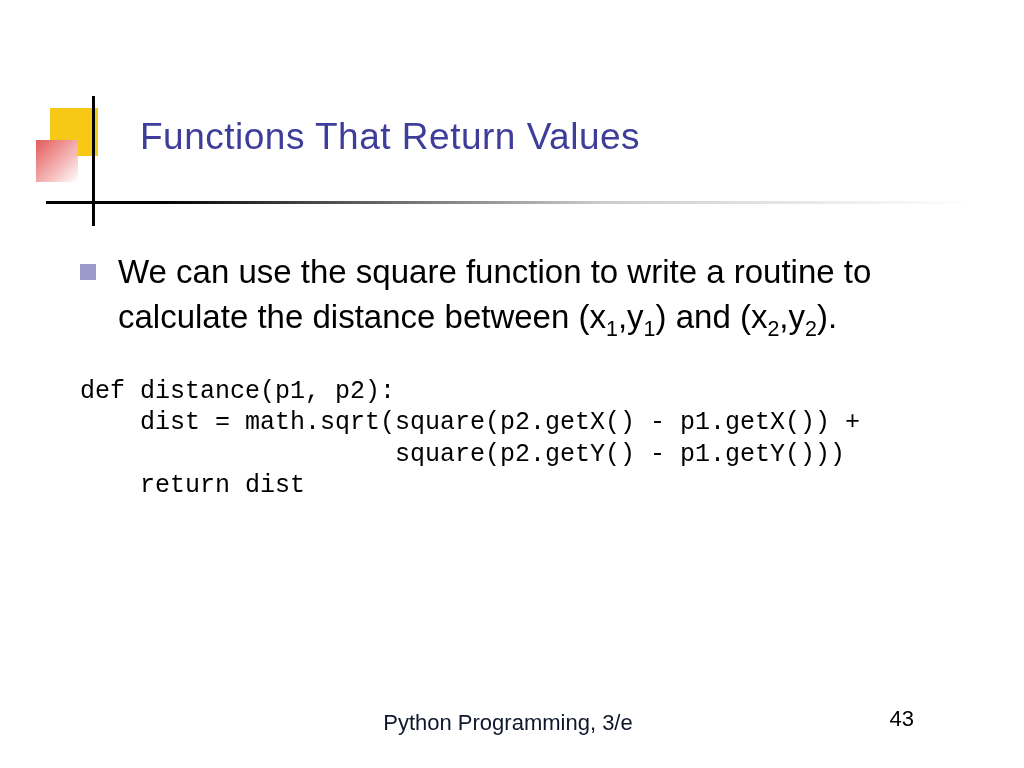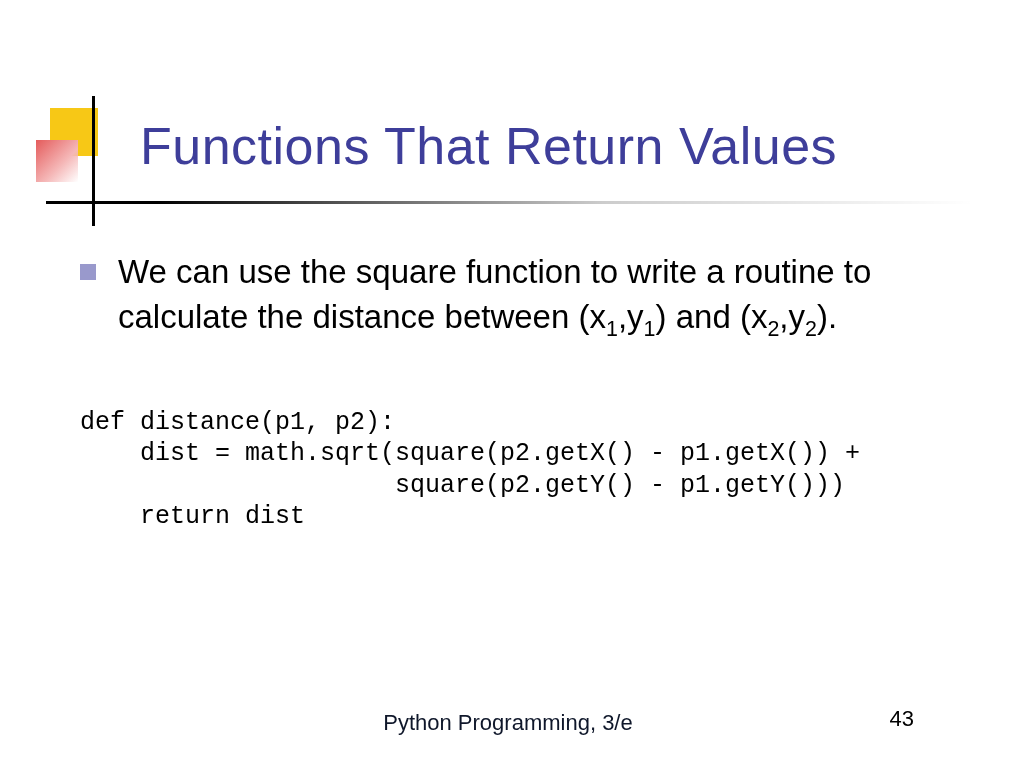--- a/index.html
+++ b/index.html
@@ -47,35 +47,35 @@
     top: 96px;
     left: 92px;
     width: 3px;
     height: 130px;
     background: #000000;
   }
   .title {
     position: absolute;
     top: 116px;
     left: 140px;
-    font-size: 52px;
+    font-size: 37px;
     color: #3E3E9A;
     font-weight: 400;
     letter-spacing: 0.5px;
   }
   .content {
     position: absolute;
     top: 250px;
     left: 80px;
     right: 70px;
   }
   .bullet-row {
     display: flex;
     align-items: flex-start;
-    margin-bottom: 64px;
+    margin-bottom: 33px;
   }
   .bullet {
     width: 16px;
     height: 16px;
     background: #9999CC;
     margin-top: 14px;
     margin-right: 22px;
     flex-shrink: 0;
   }
   .bullet-text {

